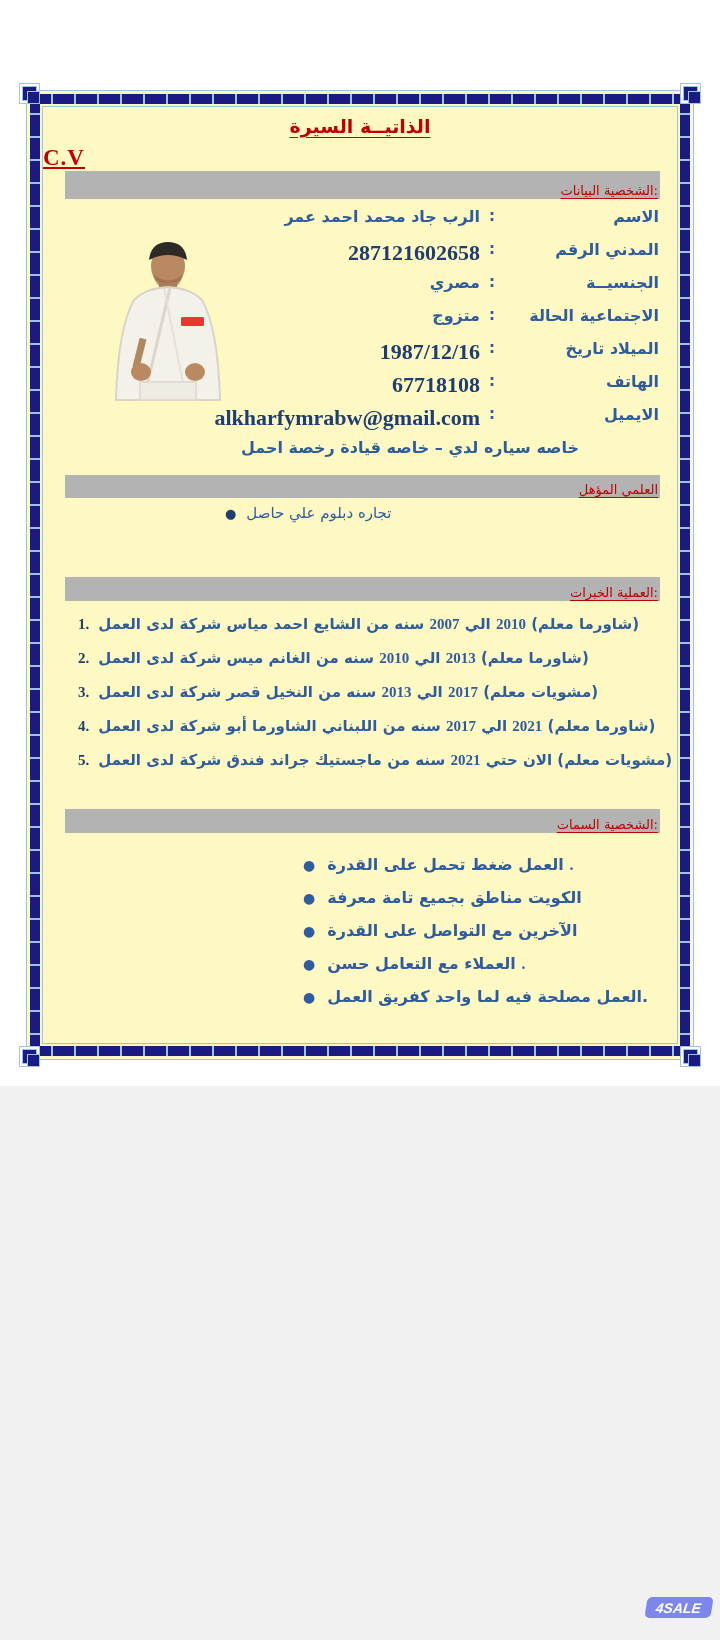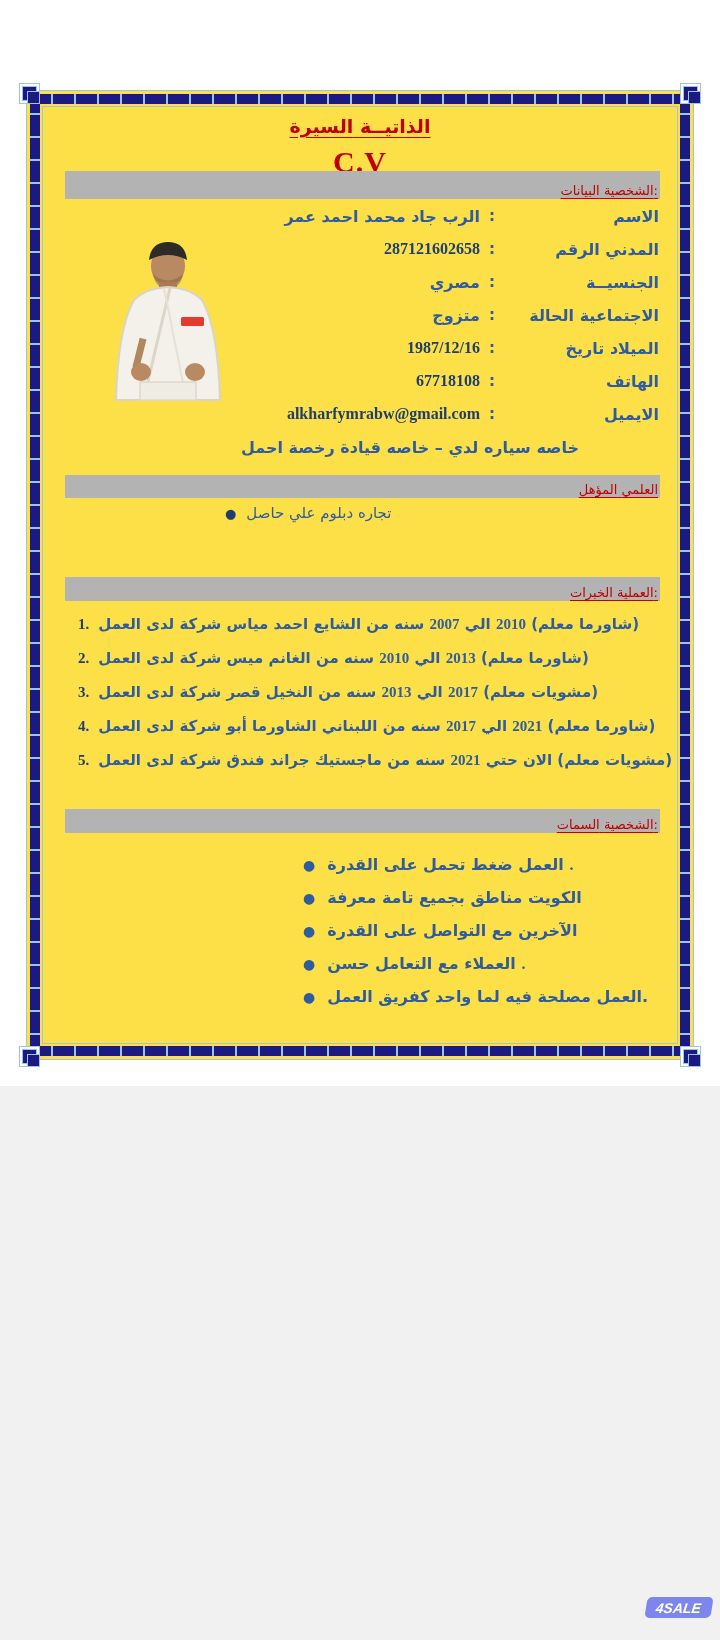--- a/index.html
+++ b/index.html
@@ -1,63 +1,63 @@
 <!DOCTYPE html>
 <html lang="ar"><head>
 <meta charset="utf-8">
 <style>
   html,body{margin:0;padding:0;}
   body{
     width:720px;height:1640px;position:relative;overflow:hidden;
     background:#ffffff;font-family:"DejaVu Sans",sans-serif;
   }
   
-  .doc{position:absolute;left:26px;top:90px;width:668px;height:970px;background:#fde047;}
+  .doc{position:absolute;left:26px;top:90px;width:668px;height:970px;background:#fef9c3;}
   .frame-outer{position:absolute;inset:0;border:1px solid #9dc3e8;}
   .band{position:absolute;background:#1a1a82;}
   .band-top   {left:4px;right:4px;top:4px;height:10px;background:repeating-linear-gradient(90deg,#1a1a82 0 21px,#9dc3e8 21px 23px);}
   .band-bottom{left:4px;right:4px;bottom:4px;height:10px;background:repeating-linear-gradient(90deg,#1a1a82 0 21px,#9dc3e8 21px 23px);}
   .band-left  {top:4px;bottom:4px;left:4px;width:10px;background:repeating-linear-gradient(0deg,#1a1a82 0 21px,#9dc3e8 21px 23px);}
   .band-right {top:4px;bottom:4px;right:4px;width:10px;background:repeating-linear-gradient(0deg,#1a1a82 0 21px,#9dc3e8 21px 23px);}
   .frame-inner{position:absolute;inset:16px;border:1px solid #9dc3e8;}
   .corner{position:absolute;width:13px;height:13px;background:#1a1a82;border:1px solid #9dc3e8;box-shadow:0 0 0 2px #ffffff,0 0 0 3px #9dc3e8;}
   .corner::after{content:'';position:absolute;left:4px;top:4px;width:11px;height:11px;background:#1a1a82;border:1px solid #9dc3e8;}
   .c-tl{left:-4px;top:-4px;} .c-tr{right:-4px;top:-4px;}
   .c-bl{left:-4px;bottom:-4px;} .c-br{right:-4px;bottom:-4px;}
   .content{position:absolute;inset:17px;}
 
   
   [data-bind-arwords]{direction:ltr;unicode-bidi:isolate;}
   .tok-num{font-family:"Liberation Serif","DejaVu Serif",serif;}
 
   
   .title-ar{position:absolute;top:8px;left:0;right:0;text-align:center;
     font-weight:bold;font-size:19px;color:#c00000;text-decoration:underline;text-underline-offset:4px;}
-  .title-en{position:absolute;top:38px;left:0;right:0;text-align:center;
-    font-family:"Liberation Serif","DejaVu Serif",serif;font-weight:bold;font-size:30px;
+  .title-en{position:absolute;top:38px;left:0;right:0;text-align:left;
+    font-family:"Liberation Serif","DejaVu Serif",serif;font-weight:bold;font-size:23px;
     color:#c00000;text-decoration:underline;letter-spacing:1px;}
 
   
   .bar{position:absolute;left:22px;width:595px;background:#b3b3b3;}
   .bar-label{position:absolute;right:2px;bottom:1px;white-space:nowrap;
     font-size:13px;color:#c00000;text-decoration:underline;text-underline-offset:3px;}
   .bar-personal{top:64px;height:28px;}
   .bar-edu{top:368px;height:23px;}
   .bar-exp{top:470px;height:24px;}
   .bar-traits{top:702px;height:24px;}
 
   
   .rows{position:absolute;top:96px;left:0;right:0;}
   .p-row{position:relative;height:33px;}
   .p-label{position:absolute;right:18px;top:4px;white-space:nowrap;
     font-weight:bold;font-size:16px;color:#2e5c9e;}
   .p-colon{position:absolute;right:182px;top:4px;font-weight:bold;font-size:15px;color:#2e5c9e;}
   .p-value{position:absolute;right:197px;top:4px;white-space:nowrap;text-align:right;}
   .v-ar{font-weight:bold;font-size:16px;color:#2e5c9e;}
-  .v-num{font-family:"Liberation Serif","DejaVu Serif",serif;font-weight:bold;font-size:16px;color:#1f3e70;}
+  .v-num{font-family:"Liberation Serif","DejaVu Serif",serif;font-weight:bold;font-size:22px;color:#1f3e70;}
 
   .license{position:absolute;top:331px;left:100px;right:0;text-align:center;white-space:nowrap;
     font-weight:bold;font-size:16px;color:#2e5c9e;}
 
   
   .edu-list{position:absolute;top:397px;left:0;right:0;}
   .e-item{height:27px;padding-left:182px;white-space:nowrap;font-size:15px;color:#2e5c9e;}
   .e-bullet{color:#1f3e70;font-size:13px;margin-right:10px;}
 
   

